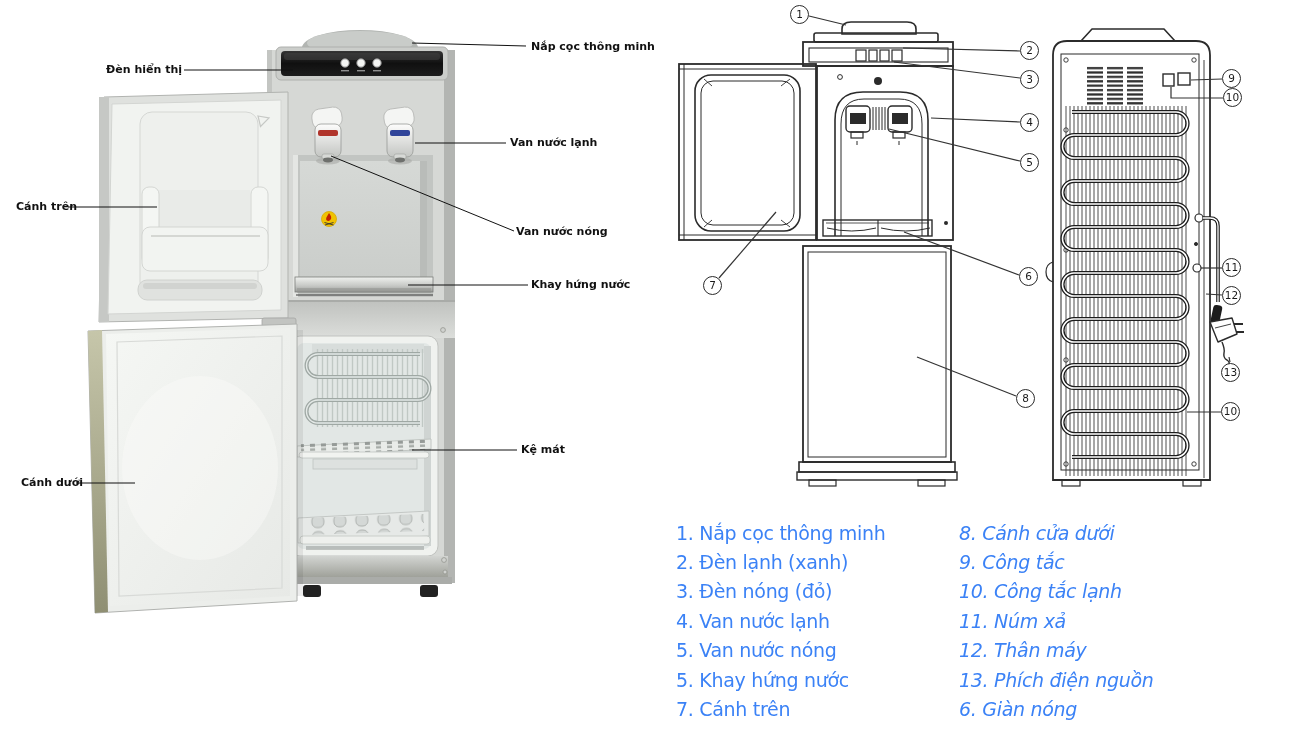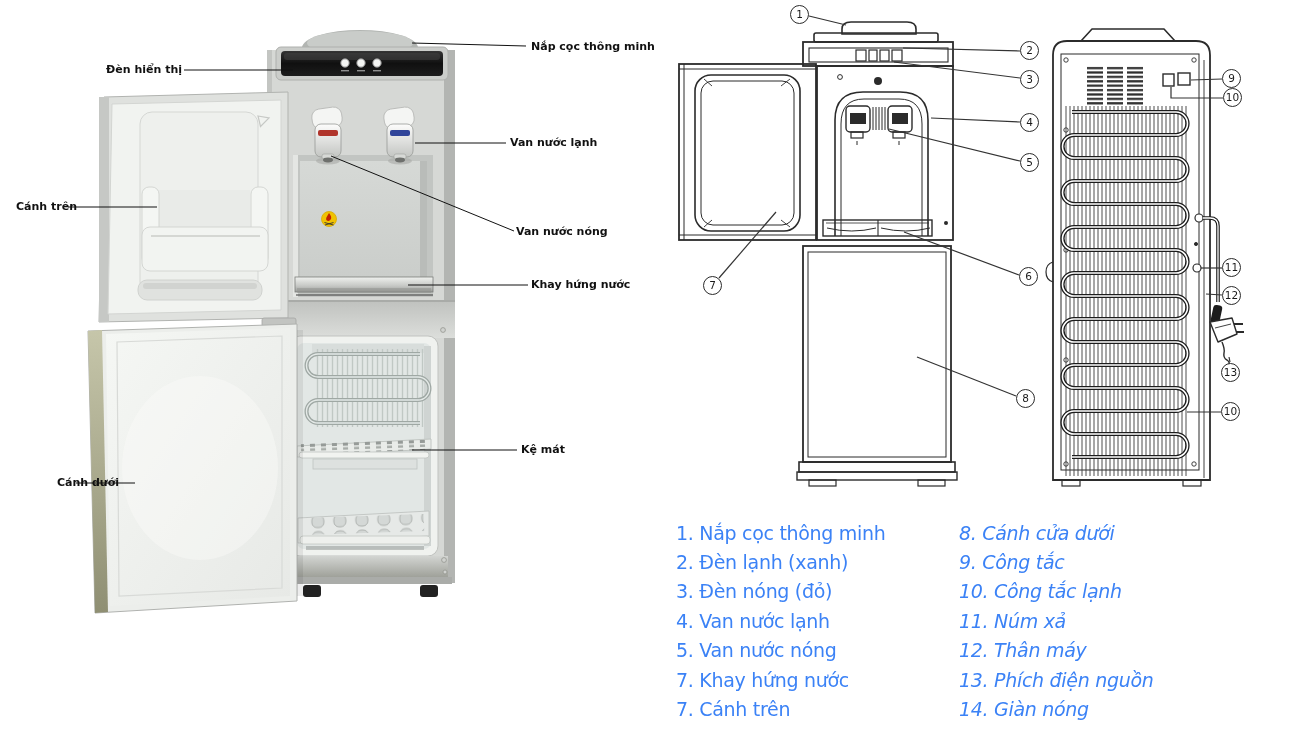--- a/index.html
+++ b/index.html
@@ -355,21 +355,21 @@
   </g>
 </svg>
 
 <div class="plabel ra" style="left:96px;top:63px;width:86px;">Đèn hiển thị</div>
 <div class="plabel" style="left:531px;top:40px;">Nắp cọc thông minh</div>
 <div class="plabel" style="left:510px;top:136px;">Van nước lạnh</div>
 <div class="plabel" style="left:516px;top:225px;">Van nước nóng</div>
 <div class="plabel" style="left:531px;top:278px;">Khay hứng nước</div>
 <div class="plabel" style="left:16px;top:200px;">Cánh trên</div>
 <div class="plabel" style="left:521px;top:443px;">Kệ mát</div>
-<div class="plabel" style="left:21px;top:476px;margin-left:36px;">Cánh dưới</div>
+<div class="plabel" style="left:21px;top:476px;">Cánh dưới</div>
 
 <div class="callout" style="left:790px;top:5px;">1</div>
 <div class="callout" style="left:1020px;top:41px;">2</div>
 <div class="callout" style="left:1020px;top:70px;">3</div>
 <div class="callout" style="left:1020px;top:113px;">4</div>
 <div class="callout" style="left:1020px;top:153px;">5</div>
 <div class="callout" style="left:1019px;top:267px;">6</div>
 <div class="callout" style="left:703px;top:276px;">7</div>
 <div class="callout" style="left:1016px;top:389px;">8</div>
 <div class="callout" style="left:1222px;top:69px;">9</div>
@@ -378,26 +378,26 @@
 <div class="callout" style="left:1222px;top:286px;">12</div>
 <div class="callout" style="left:1221px;top:363px;">13</div>
 <div class="callout" style="left:1221px;top:402px;">10</div>
 
 <div class="legend-col c1">
   <div class="legend-row">1. Nắp cọc thông minh</div>
   <div class="legend-row">2. Đèn lạnh (xanh)</div>
   <div class="legend-row">3. Đèn nóng (đỏ)</div>
   <div class="legend-row">4. Van nước lạnh</div>
   <div class="legend-row">5. Van nước nóng</div>
-  <div class="legend-row">7. Khay hứng nước</div>
+  <div class="legend-row">5. Khay hứng nước</div>
   <div class="legend-row">7. Cánh trên</div>
 </div>
 <div class="legend-col c2">
   <div class="legend-row">8. Cánh cửa dưới</div>
   <div class="legend-row">9. Công tắc</div>
   <div class="legend-row">10. Công tắc lạnh</div>
   <div class="legend-row">11. Núm xả</div>
   <div class="legend-row">12. Thân máy</div>
   <div class="legend-row">13. Phích điện nguồn</div>
-  <div class="legend-row">14. Giàn nóng</div>
+  <div class="legend-row">6. Giàn nóng</div>
 </div>
 
 </div>
 
 </body></html>

